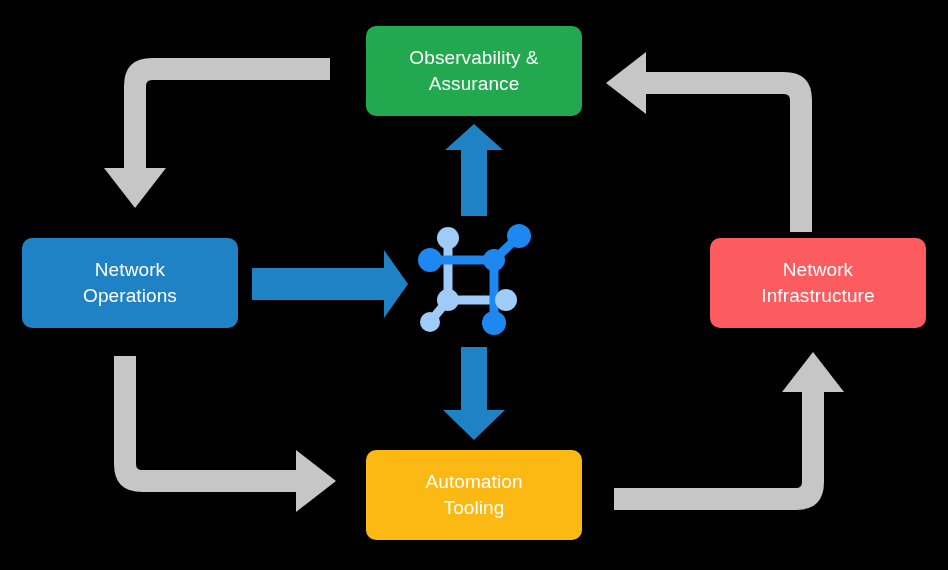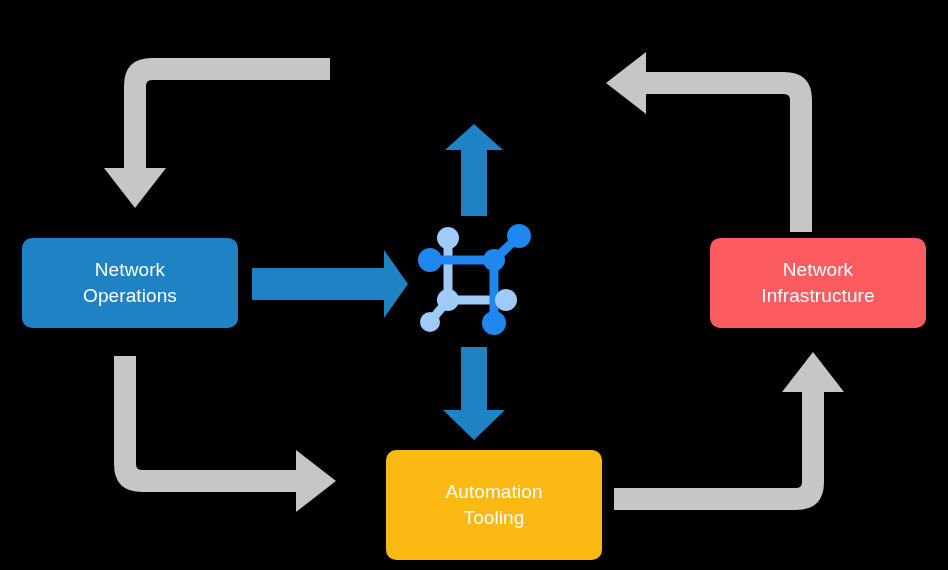--- a/index.html
+++ b/index.html
@@ -37,21 +37,21 @@
   }
   #box-network-operations {
     left: 22px; top: 238px; width: 216px; height: 90px;
     background: #1e82c4;
   }
   #box-network-infrastructure {
     left: 710px; top: 238px; width: 216px; height: 90px;
     background: #fc5c60;
   }
   #box-automation-tooling {
-    left: 386px; top: 450px; width: 216px; height: 110px;
+    left: 366px; top: 450px; width: 216px; height: 90px;
     background: #fdb913;
   }
   .svg-layer {
     position: absolute;
     left: 0; top: 0;
     width: 948px;
     height: 570px;
   }
   #center-icon {
     position: absolute;
@@ -173,20 +173,22 @@
     </g>
 
     <g fill="#1e88f0">
       <circle cx="12" cy="38" r="12"></circle>
       <circle cx="76" cy="38" r="11"></circle>
       <circle cx="101" cy="14" r="12"></circle>
       <circle cx="76" cy="101" r="12"></circle>
     </g>
   </svg>
 
+  <div class="node-box" id="box-observability" style="background: rgb(34, 168, 79); color: rgb(255, 255, 255);">Observability &amp;
+Assurance</div>
 
   <div class="node-box" id="box-network-operations" style="background: rgb(30, 130, 196); color: rgb(255, 255, 255);">Network
 Operations</div>
 
   <div class="node-box" id="box-network-infrastructure" style="background: rgb(252, 92, 96); color: rgb(255, 255, 255);">Network
 Infrastructure</div>
 
   <div class="node-box" id="box-automation-tooling" style="background: rgb(253, 185, 19); color: rgb(255, 255, 255);">Automation
 Tooling</div>
 

